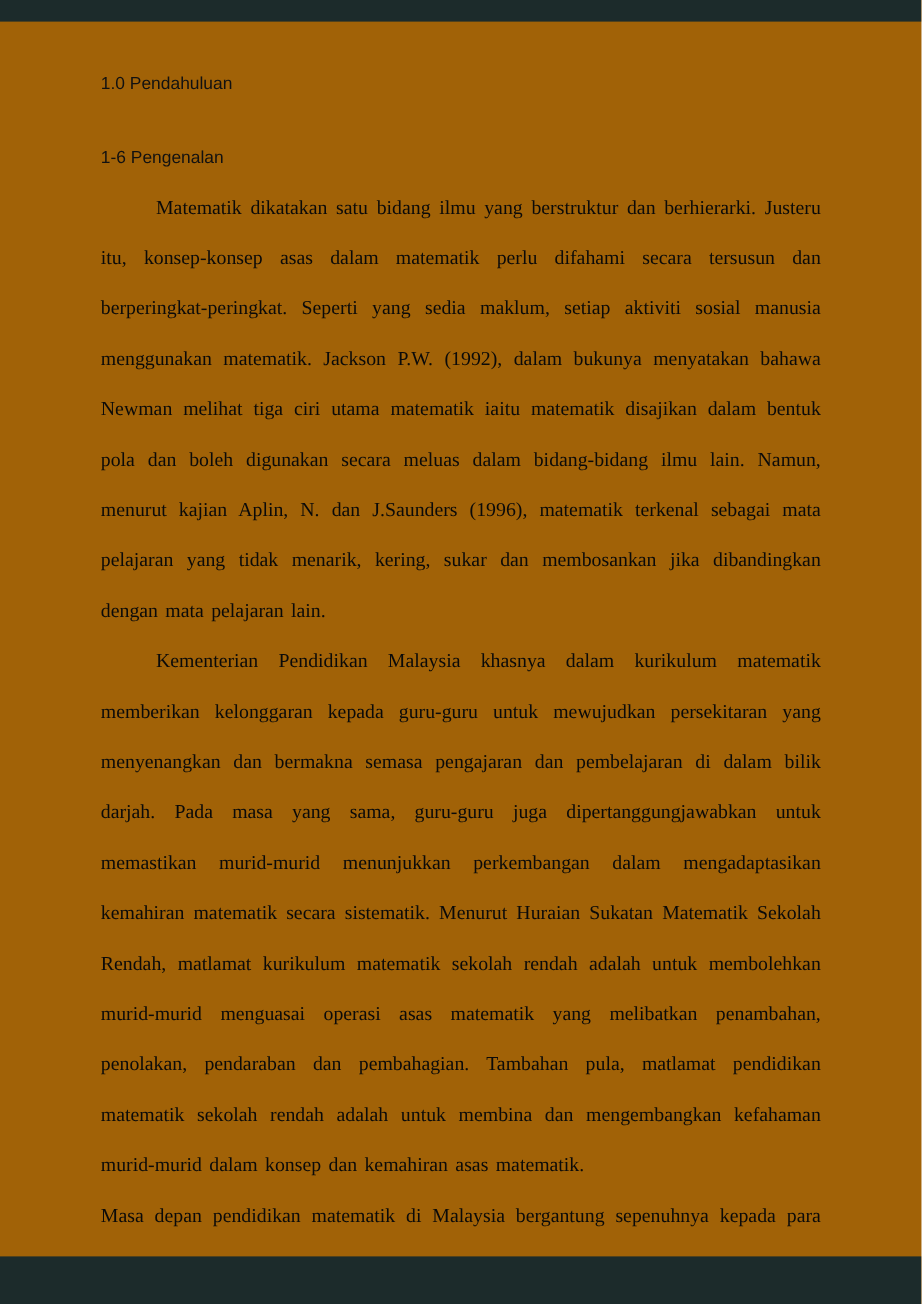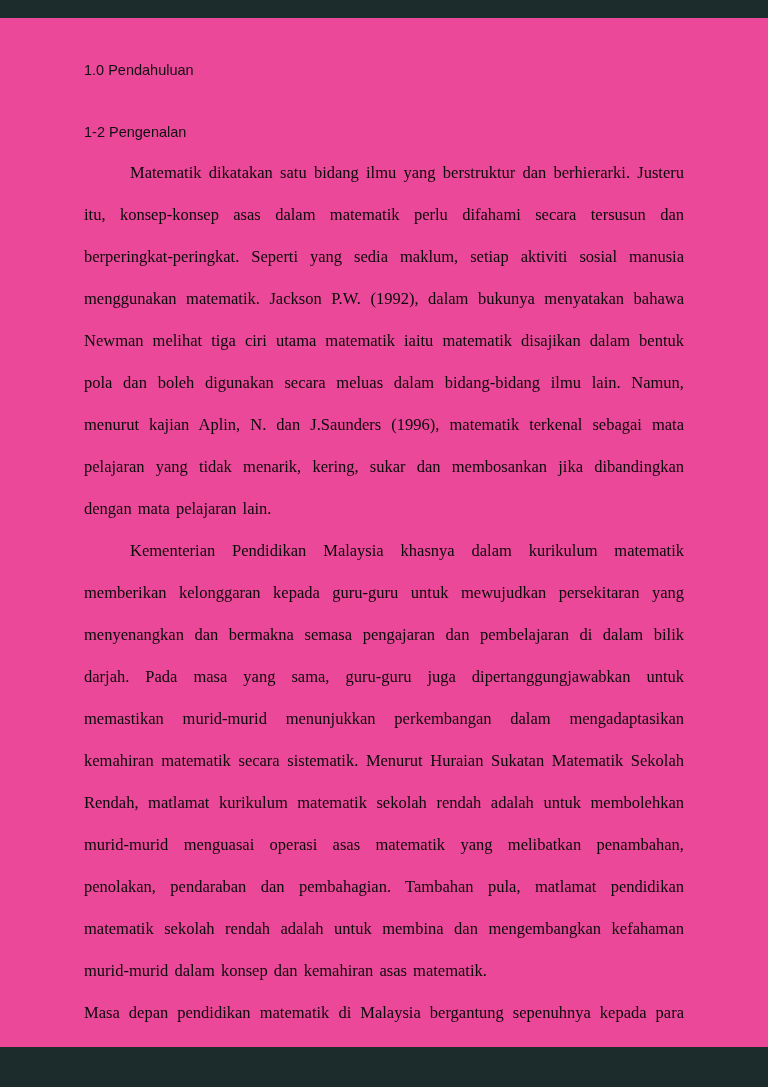--- a/index.html
+++ b/index.html
@@ -4,21 +4,21 @@
 <style>
   html, body {
     margin: 0;
     padding: 0;
     background: #ffffff;
   }
   .viewport {
     position: relative;
     width: 768px;
     height: 1087px;
-    background: #ec4899;
+    background: #a16207;
     overflow: hidden;
     font-family: "Liberation Serif", serif;
     color: #000000;
   }
   .edge-bar {
     position: absolute;
     left: 0;
     width: 768px;
     background: #1c2b2b;
   }
@@ -73,21 +73,21 @@
 <body>
 
 <div class="viewport">
 
   <div class="edge-bar top"></div>
 
   <div class="page-content">
 
     <h1 class="doc-heading h1">1.0 Pendahuluan</h1>
 
-    <h2 class="doc-heading h2">1-2 Pengenalan</h2>
+    <h2 class="doc-heading h2">1-6 Pengenalan</h2>
 
     <div class="doc-body">
       <p class="indent">Matematik dikatakan satu bidang ilmu yang berstruktur dan berhierarki. Justeru itu, konsep-konsep asas dalam matematik perlu difahami secara tersusun dan berperingkat-peringkat. Seperti yang sedia maklum, setiap aktiviti sosial manusia menggunakan matematik. Jackson P.W. (1992), dalam bukunya  menyatakan bahawa Newman melihat tiga ciri utama matematik iaitu matematik disajikan dalam bentuk pola dan boleh digunakan secara meluas dalam bidang-bidang ilmu lain. Namun, menurut kajian Aplin, N. dan J.Saunders (1996), matematik terkenal sebagai mata pelajaran yang tidak menarik, kering, sukar dan membosankan jika dibandingkan dengan mata pelajaran lain.</p>
       <p class="indent">Kementerian Pendidikan Malaysia khasnya dalam kurikulum matematik memberikan kelonggaran kepada guru-guru untuk mewujudkan persekitaran yang menyenangkan dan bermakna semasa pengajaran dan pembelajaran di dalam bilik darjah. Pada masa yang sama, guru-guru juga dipertanggungjawabkan untuk memastikan murid-murid menunjukkan perkembangan dalam mengadaptasikan kemahiran matematik secara sistematik. Menurut Huraian Sukatan Matematik Sekolah Rendah, matlamat kurikulum matematik sekolah rendah adalah untuk membolehkan murid-murid menguasai operasi asas matematik yang melibatkan penambahan, penolakan, pendaraban dan pembahagian. Tambahan pula, matlamat pendidikan matematik sekolah rendah adalah untuk membina dan mengembangkan kefahaman murid-murid dalam konsep dan kemahiran asas matematik.</p>
       <p>Masa depan pendidikan matematik di Malaysia bergantung sepenuhnya kepada para pendidik matematik itu sendiri.  Kecemerlangan pendidikan matematik tidak mungkin berlaku, kecuali guru-guru mempunyai keyakinan penuh terhadap matematik serta perubahan pengajaran dan pembelajaran (Noraini, 1994). Pengetahuan asas yang kuat dalam bidang matematik adalah penting dalam masyarakat kita yang sedang menuju ke arah sebuah negara maju yang berteraskan sains dan teknologi.  Murid-murid kita perlu kuat terhadap konsep-konsep matematik asas yang</p>
     </div>
 
   </div>
 
   <div class="edge-bar bottom"></div>

